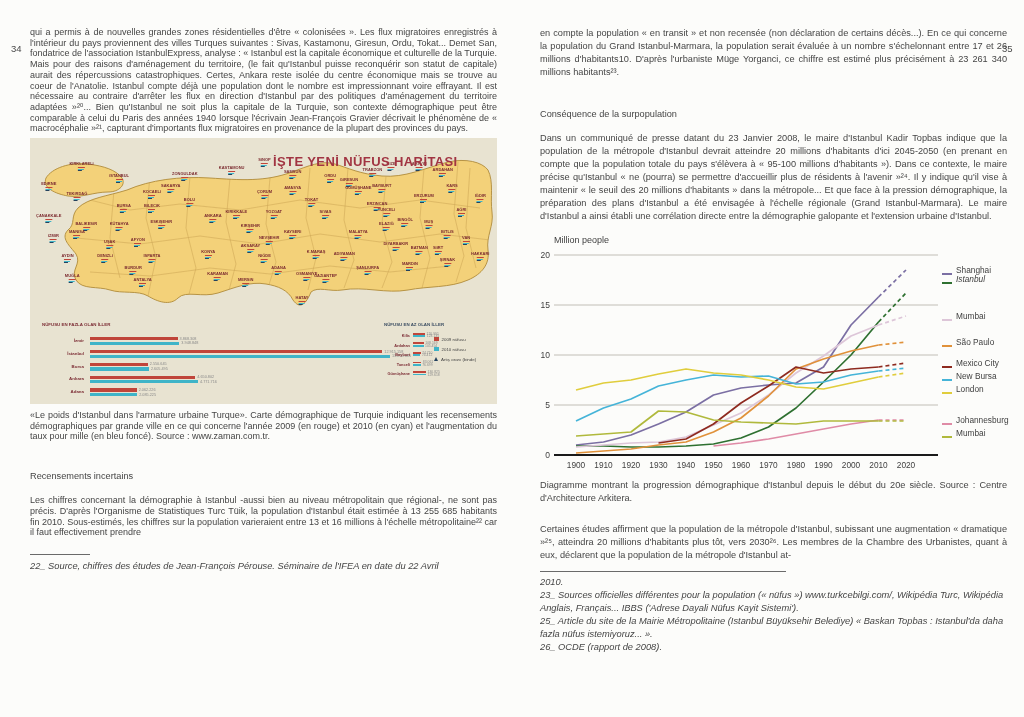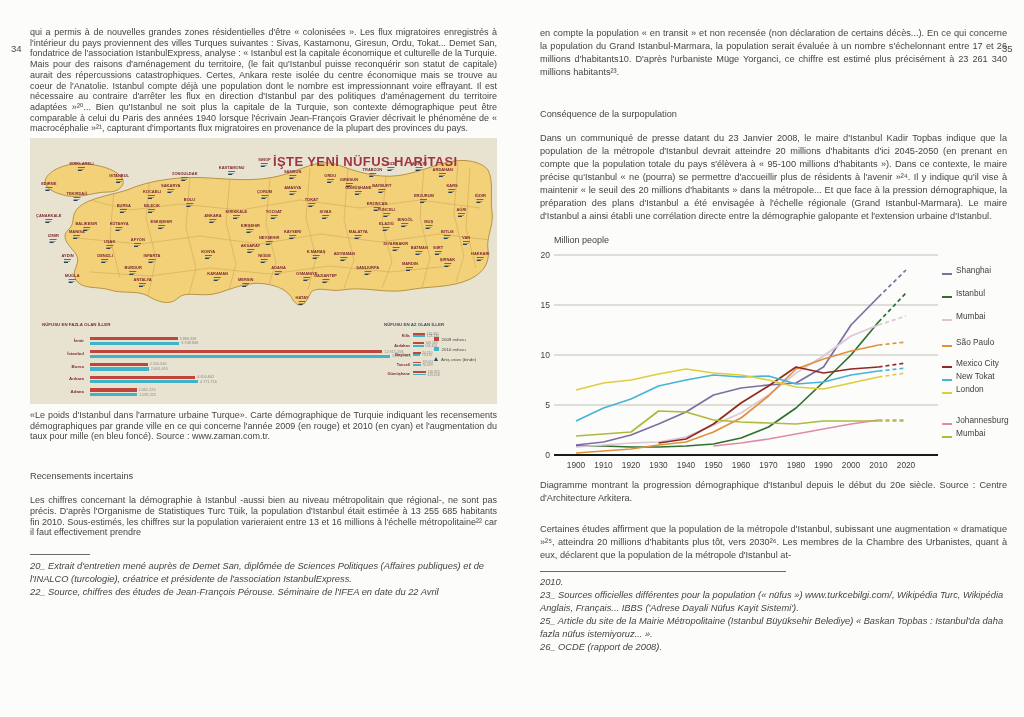--- a/index.html
+++ b/index.html
@@ -840,21 +840,20 @@
           <span>Artış oranı (binde)</span>
         </div>
       </div>
   </div>
 
   <div class="caption" style="margin-top:6px;">«Le poids d'Istanbul dans l'armature urbaine Turque». Carte démographique de Turquie indiquant les recensements démographiques par grande ville en ce qui concerne l'année 2009 (en rouge) et 2010 (en cyan) et l'augmentation du taux pour mille (en bleu foncé). Source : www.zaman.com.tr.</div>
   <div class="subhead" style="margin-top:29px;">Recensements incertains</div>
   <div class="body-text" style="margin-top:14px;">Les chiffres concernant la démographie à Istanbul -aussi bien au niveau métropolitain que régional-, ne sont pas précis. D'après l'Organisme de Statistiques Turc Tüik, la population d'Istanbul était estimée à 13 255 685 habitants fin 2010. Sous-estimés, les chiffres sur la population varieraient entre 13 et 16 millions à l'échelle métropolitaine²² car il faut effectivement prendre</div>
   <div class="footrule" style="margin-top:16px;width:60px;"></div>
   <div class="footnotes" id="fn-left" style="margin-top:5px;">
-      <div>20_ Extrait d'entretien mené auprès de Demet San, diplômée de Sciences Politiques (Affaires publiques) et de l'INALCO (turcologie), créatrice et présidente de l'association IstanbulExpress.</div>
       <div>22_ Source, chiffres des études de Jean-François Pérouse. Séminaire de l'IFEA en date du 22 Avril</div>
     </div>
 </div>
 
 <div class="col" id="col-right">
   <div class="body-text">en compte la population « en transit » et non recensée (non déclaration de certains décès...). En ce qui concerne la population du Grand Istanbul-Marmara, la population serait évaluée à un nombre s'échelonnant entre 17 et 26 millions d'habitants10. D'après l'urbaniste Müge Yorganci, ce chiffre est estimé plus précisément à 23 261 340 millions habitants²³.</div>
   <div class="subhead" style="margin-top:30px;">Conséquence de la surpopulation</div>
   <div class="body-text" style="margin-top:13px;">Dans un communiqué de presse datant du 23 Janvier 2008, le maire d'Istanbul Kadir Topbas indique que la population de la métropole d'Istanbul devrait atteindre 20 millions d'habitants d'ici 2045-2050 (en prenant en compte que la population totale du pays s'élèvera à « 95-100 millions d'habitants »). Dans ce contexte, le maire précise qu'Istanbul « ne (pourra) se permettre d'accueillir plus de résidents à l'avenir »²⁴. Il y indique qu'il vise à maintenir « le seuil des 20 millions d'habitants » dans la métropole... Et que face à la pression démographique, la préparation des plans d'Istanbul a été envisagée à l'échelle régionale (Grand Istanbul-Marmara). Le maire d'Istanbul a ainsi établi une corrélation directe entre la démographie galopante et l'extension urbaine d'Istanbul.</div>
 
   <div id="chart-wrap">
@@ -900,39 +899,39 @@
         <polyline points="173.5,215 201,212 228.5,208 256,202.99999999999997 283.5,197.99999999999997 311,193 338.5,189" fill="none" stroke="#df8ba6" stroke-width="1.7" stroke-linejoin="round"></polyline>
         <polyline points="338.5,189 366,189" fill="none" stroke="#df8ba6" stroke-width="1.7" stroke-dasharray="4,3"></polyline>
         <polyline points="36,205 63.5,202.99999999999997 91,201 118.5,180 146,180.99999999999997 173.5,189 201,191 228.5,192.00000000000003 256,193 283.5,190 311,190 338.5,190" fill="none" stroke="#b0b93c" stroke-width="1.7" stroke-linejoin="round"></polyline>
         <polyline points="338.5,190 366,190" fill="none" stroke="#b0b93c" stroke-width="1.7" stroke-dasharray="4,3"></polyline>
       </svg>
     <div id="chart-legend">
         <div class="cleg" style="top: 34px;">
           <div class="ln" style="background: rgb(123, 111, 163);"></div>
           <span>Shanghai</span>
         </div>
-        <div class="cleg" style="top: 57px;">
+        <div class="cleg" style="top: 43px; font-style: italic;">
           <div class="ln" style="background: rgb(46, 112, 48);"></div>
           <span>Istanbul</span>
         </div>
         <div class="cleg" style="top: 80px;">
           <div class="ln" style="background: rgb(221, 198, 216);"></div>
           <span>Mumbai</span>
         </div>
         <div class="cleg" style="top: 106px;">
           <div class="ln" style="background: rgb(224, 145, 58);"></div>
           <span>São Paulo</span>
         </div>
         <div class="cleg" style="top: 127px;">
           <div class="ln" style="background: rgb(142, 42, 31);"></div>
           <span>Mexico City</span>
         </div>
         <div class="cleg" style="top: 140px;">
           <div class="ln" style="background: rgb(69, 180, 216);"></div>
-          <span>New Tokat</span>
+          <span>New Bursa</span>
         </div>
         <div class="cleg" style="top: 153px;">
           <div class="ln" style="background: rgb(224, 205, 60);"></div>
           <span>London</span>
         </div>
         <div class="cleg" style="top: 184px;">
           <div class="ln" style="background: rgb(223, 139, 166);"></div>
           <span>Johannesburg</span>
         </div>
         <div class="cleg" style="top: 197px;">

